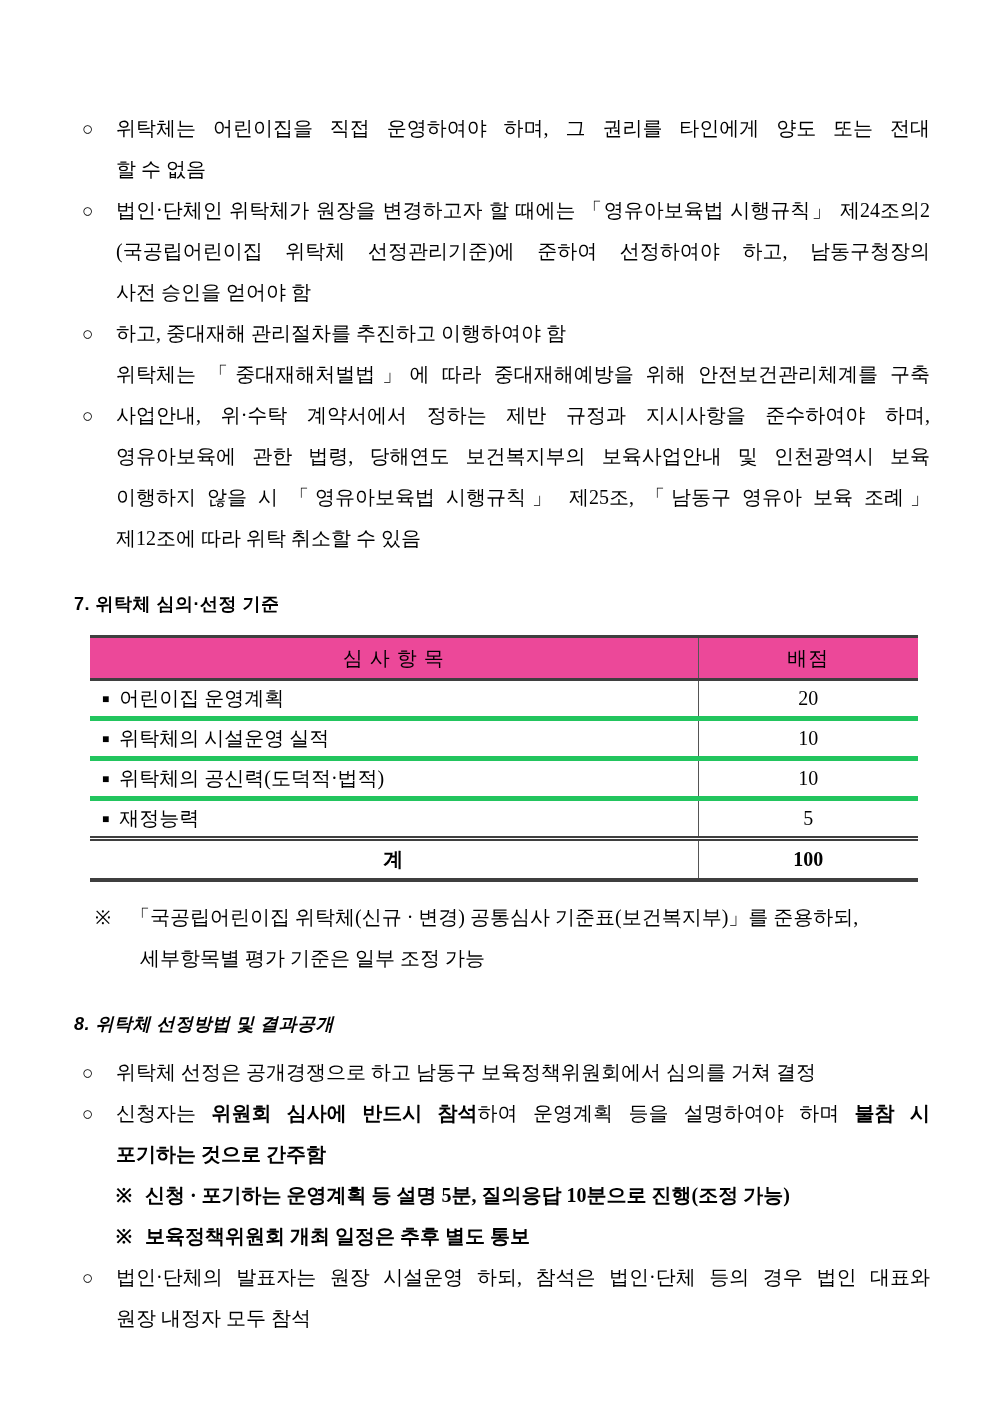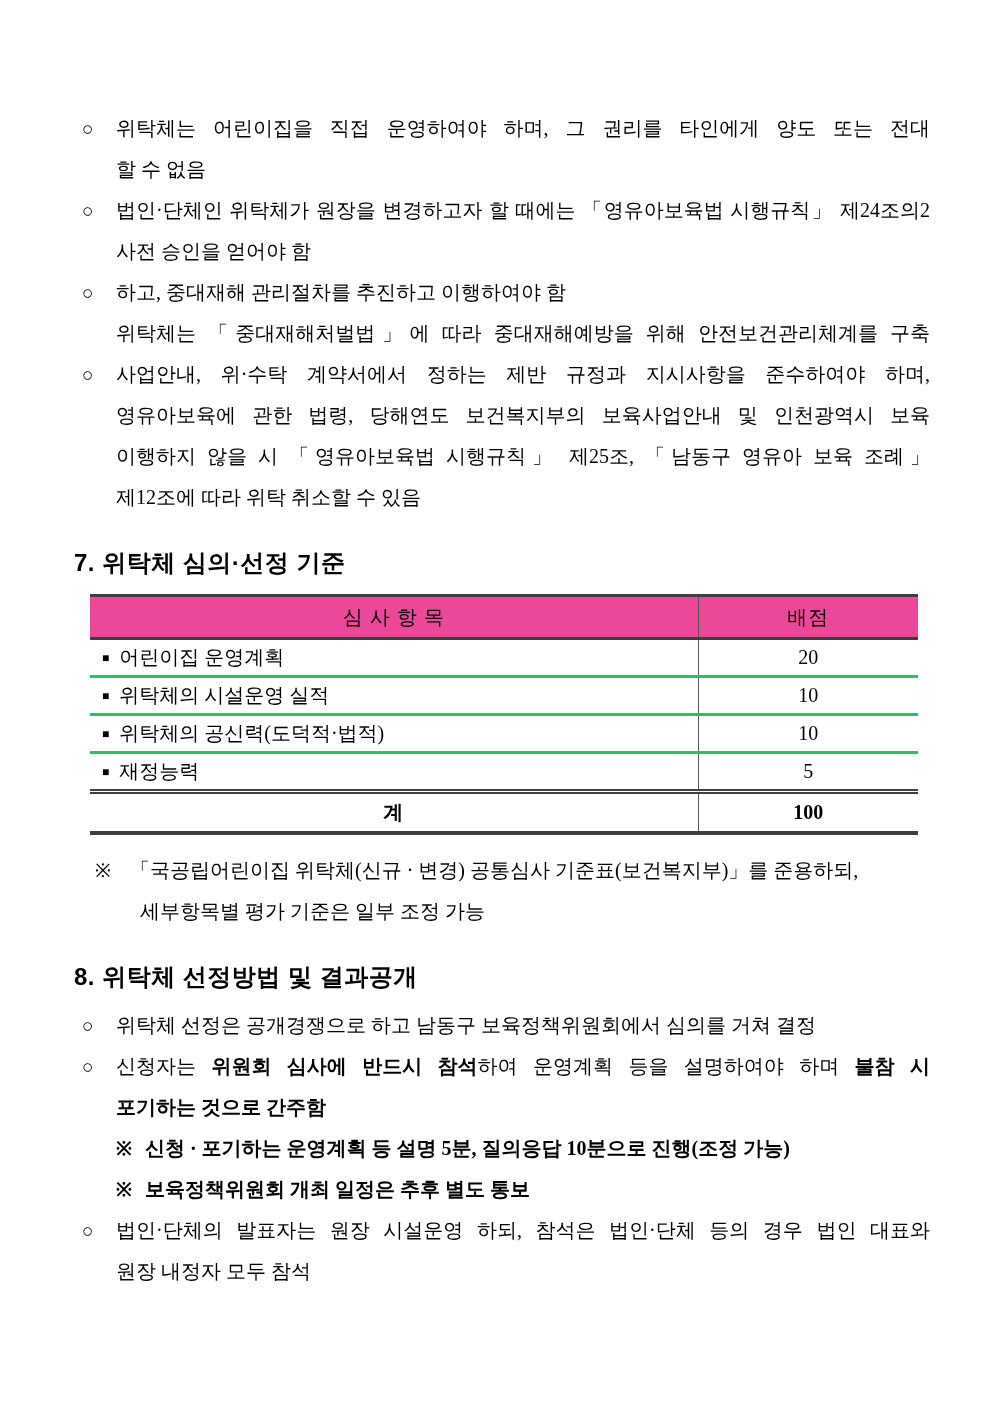--- a/index.html
+++ b/index.html
@@ -27,26 +27,26 @@
     font-size:19px;
   }
   .line{min-height:41px;}
   .line.j{text-align:justify;text-align-last:justify;}
   .b{font-weight:bold;}
 
   
   .sec-heading{
     font-family:"Liberation Sans","DejaVu Sans",sans-serif;
     font-weight:bold;
-    font-size:24px;
+    font-size:18px;
     line-height:36px;
     margin:27px 0 13px -6px;
     letter-spacing:0.5px;
   }
-  .sec-heading.s8{margin-bottom:10px;}
+  .sec-heading.s8{margin-bottom:10px;font-style:italic;}
 
   
   table.criteria{
     border-collapse:collapse;
     table-layout:fixed;
     width:828px;
     margin:12px 0 0 10px;
     font-size:20px;
   }
   table.criteria col.c-item{width:608px;}
@@ -56,21 +56,21 @@
     border-top:3px solid #3f3f3f;
     border-bottom:3px solid #3f3f3f;
     font-weight:normal;
     height:38px;
     text-align:center;
     letter-spacing:1px;
   }
   table.criteria th.item-h{border-right:1px solid #555;}
   table.criteria td{
     height:33px;
-    border-bottom:3px solid #22c55e;
+    border-bottom:5px solid #22c55e;
     background:#fff;
   }
   table.criteria td.item{
     text-align:left;
     padding-left:12px;
     border-right:1px solid #555;
   }
   table.criteria td.item .sq{
     font-size:12px;
     margin-right:10px;
@@ -116,20 +116,21 @@
 
     <div class="para">
       <span class="marker">○</span>
       <div class="line j">위탁체는 어린이집을 직접 운영하여야 하며, 그 권리를 타인에게 양도 또는 전대</div>
       <div class="line">할 수 없음</div>
     </div>
 
     <div class="para">
       <span class="marker">○</span>
       <div class="line j">법인·단체인 위탁체가 원장을 변경하고자 할 때에는 「영유아보육법 시행규칙」 제24조의2</div>
+      <div class="line j">(국공립어린이집 위탁체 선정관리기준)에 준하여 선정하여야 하고, 남동구청장의</div>
       <div class="line">사전 승인을 얻어야 함</div>
     </div>
 
     <div class="para">
       <span class="marker">○</span>
       <div class="line">하고, 중대재해 관리절차를 추진하고 이행하여야 함</div>
       <div class="line j">위탁체는 「중대재해처벌법」에 따라 중대재해예방을 위해 안전보건관리체계를 구축</div>
     </div>
 
     <div class="para">

